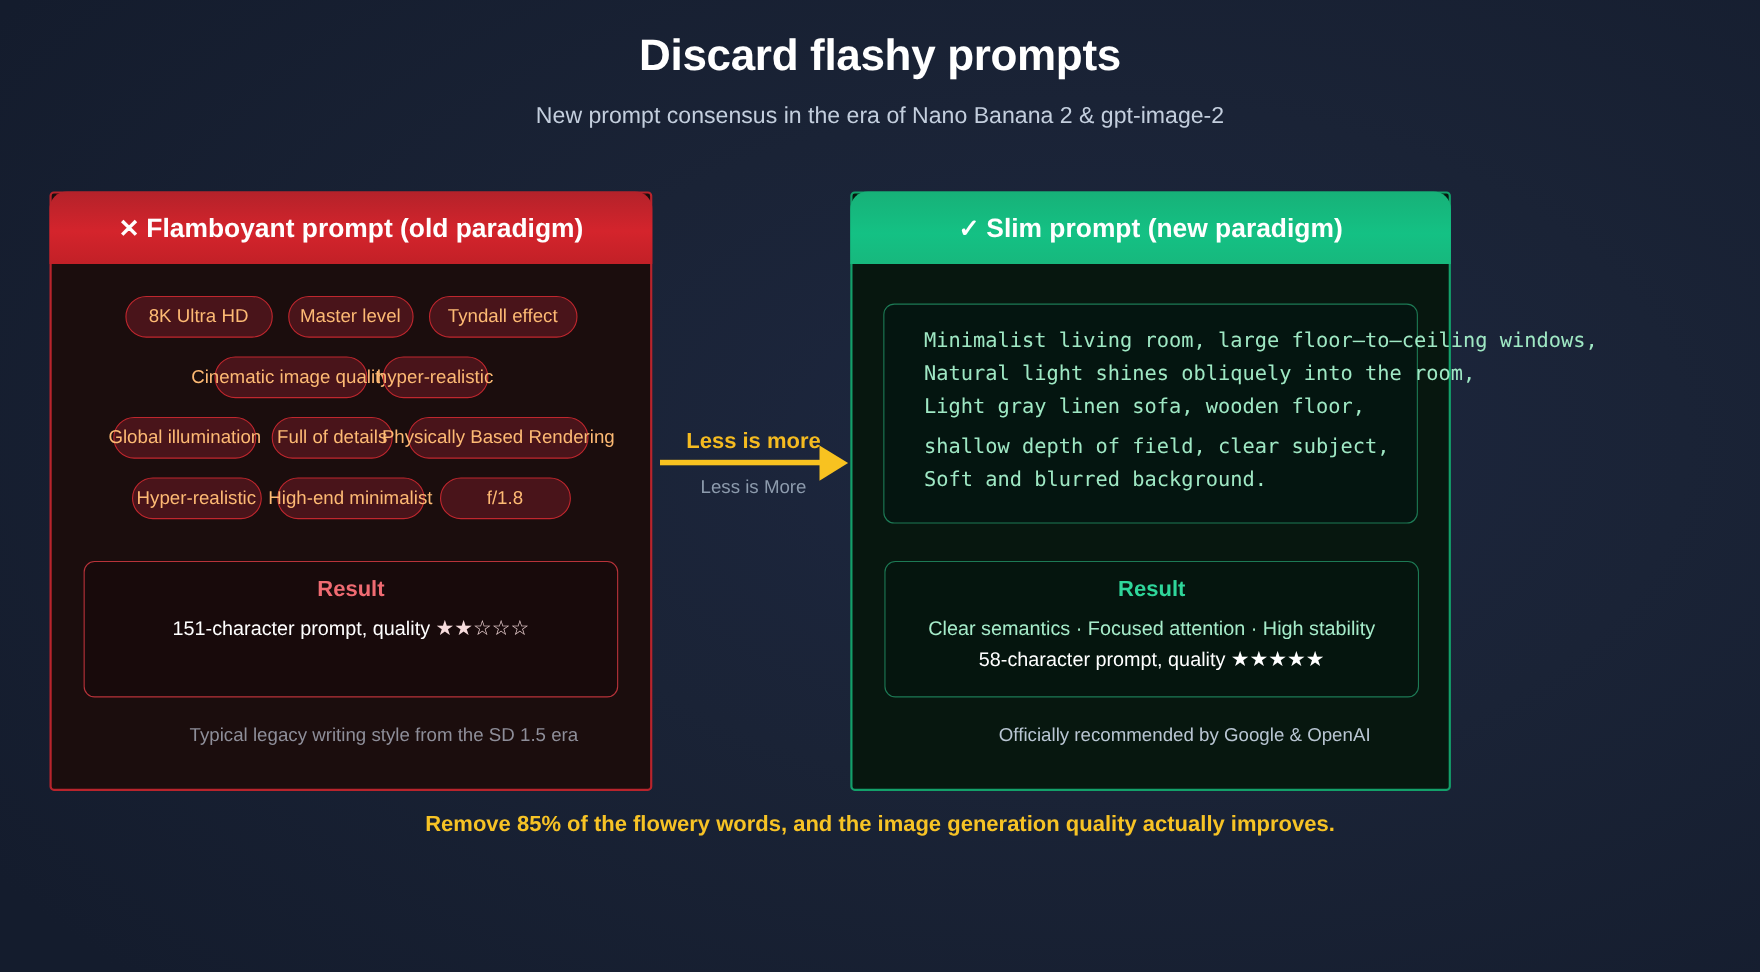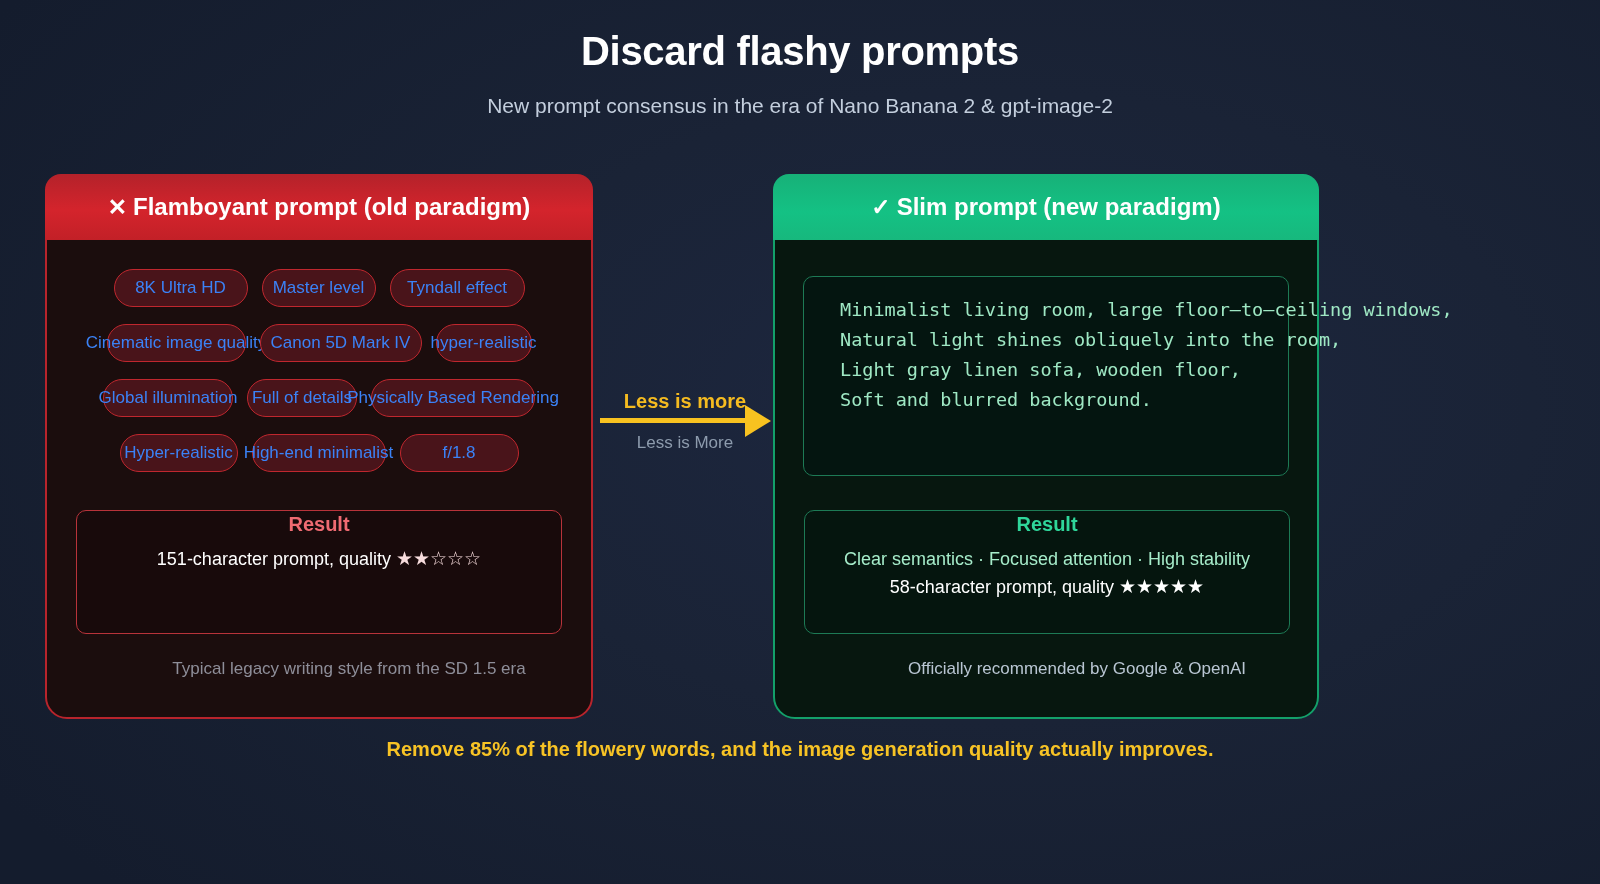--- a/index.html
+++ b/index.html
@@ -47,21 +47,21 @@
 
   
   .card {
     position: absolute;
     top: 174px;
     border-radius: 16px;
     overflow: visible;
   }
   .card-inner {
     position: relative;
-    border-radius: 22px;
+    border-radius: 4px;
     height: 100%;
     box-sizing: border-box;
   }
   .card-bad {
     left: 45px;
     width: 548px;
     height: 545px;
   }
   .card-bad .card-inner {
     border: 2px solid #b8242c;
@@ -124,21 +124,21 @@
     align-items: center;
     gap: 14px;
   }
   .tag {
     position: relative;
     height: 38px;
     box-sizing: border-box;
     border: 1px solid #c0272e;
     background: #49141a;
     border-radius: 19px;
-    color: #3b82f6;
+    color: #fdba74;
     font-size: 17px;
     display: flex;
     align-items: center;
     justify-content: center;
     flex: 0 0 auto;
   }
   .tag span {
     position: absolute;
     left: 50%;
     top: 50%;
@@ -173,21 +173,21 @@
   
   .resultbox {
     position: absolute;
     left: 29px;
     top: 334px;
     width: 486px;
     height: 124px;
     box-sizing: border-box;
     border-radius: 10px;
     text-align: center;
-    padding-top: 2px;
+    padding-top: 14px;
   }
   .card-bad .resultbox {
     border: 1px solid #b8333a;
     background: #180a0b;
   }
   .card-good .resultbox {
     border: 1px solid #1d7a55;
     background: #05150e;
   }
   .result-title {
@@ -310,23 +310,20 @@
               <span>Master level</span>
             </div>
           <div class="tag" style="width:135px;">
               <span>Tyndall effect</span>
             </div>
         </div>
         <div class="tagrow" style="top:55px;">
           <div class="tag" style="width:139px;">
               <span>Cinematic image quality</span>
             </div>
-          <div class="tag" style="width:162px;">
-              <span>Canon 5D Mark IV</span>
-            </div>
           <div class="tag" style="width:96px;">
               <span>hyper-realistic</span>
             </div>
         </div>
         <div class="tagrow" style="top:110px;">
           <div class="tag" style="width:130px;">
               <span>Global illumination</span>
             </div>
           <div class="tag" style="width:110px;">
               <span>Full of details</span>
@@ -368,20 +365,21 @@
     <div class="card-inner">
 
       <div class="card-head">
         <span class="head-mark">✓</span><span>Slim prompt (new paradigm)</span>
       </div>
 
       <div class="codebox">
         <div class="codeline">Minimalist living room, large floor—to—ceiling windows,</div>
         <div class="codeline">Natural light shines obliquely into the room,</div>
         <div class="codeline">Light gray linen sofa, wooden floor,</div>
+        <div class="codeline gap">shallow depth of field, clear subject,</div>
         <div class="codeline">Soft and blurred background.</div>
       </div>
 
       <div class="resultbox">
         <div class="result-title">Result</div>
         <div class="result-line">Clear semantics · Focused attention · High stability</div>
         <div class="result-line qty"><span>58-character prompt, quality</span> <span class="stars">★★★★★</span></div>
       </div>
 
       <div class="foot">Officially recommended by Google &amp; OpenAI</div>

